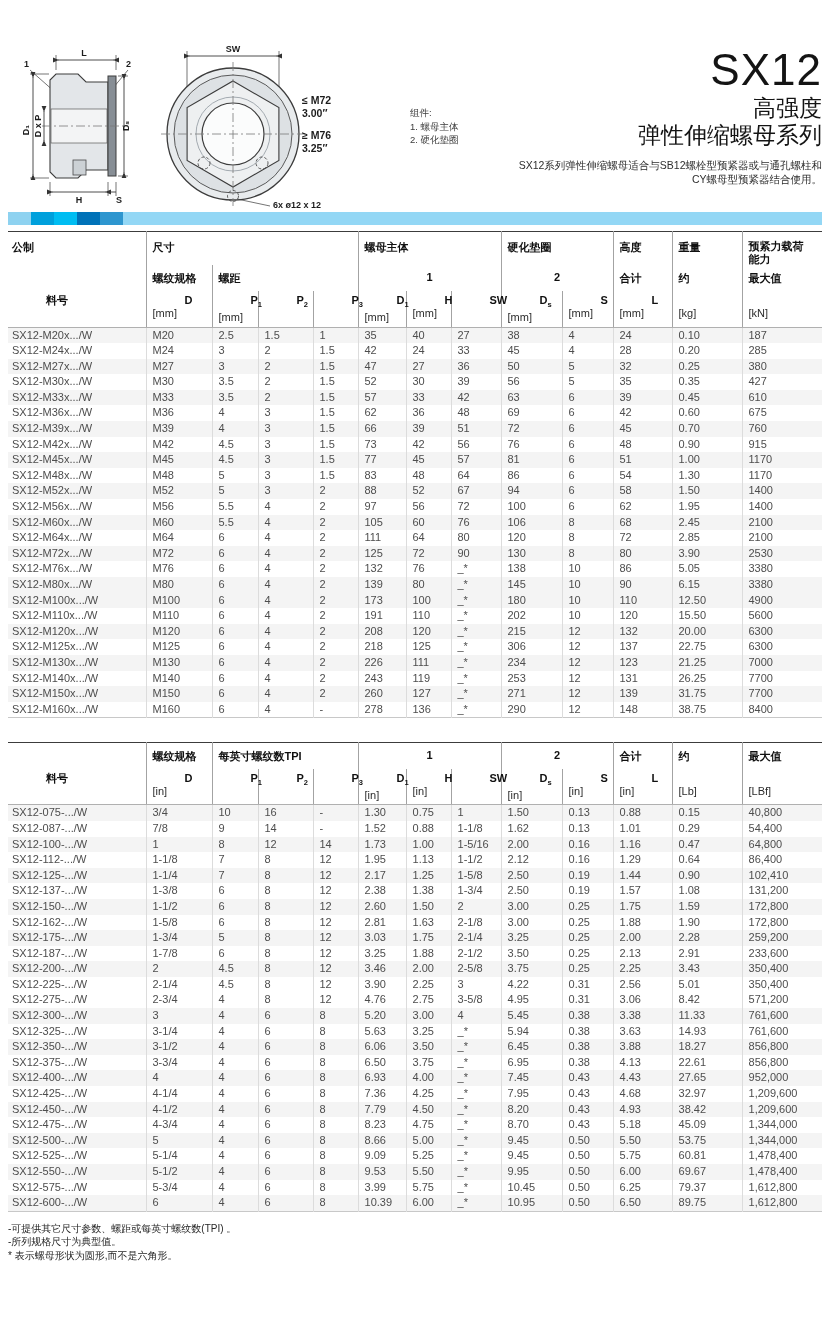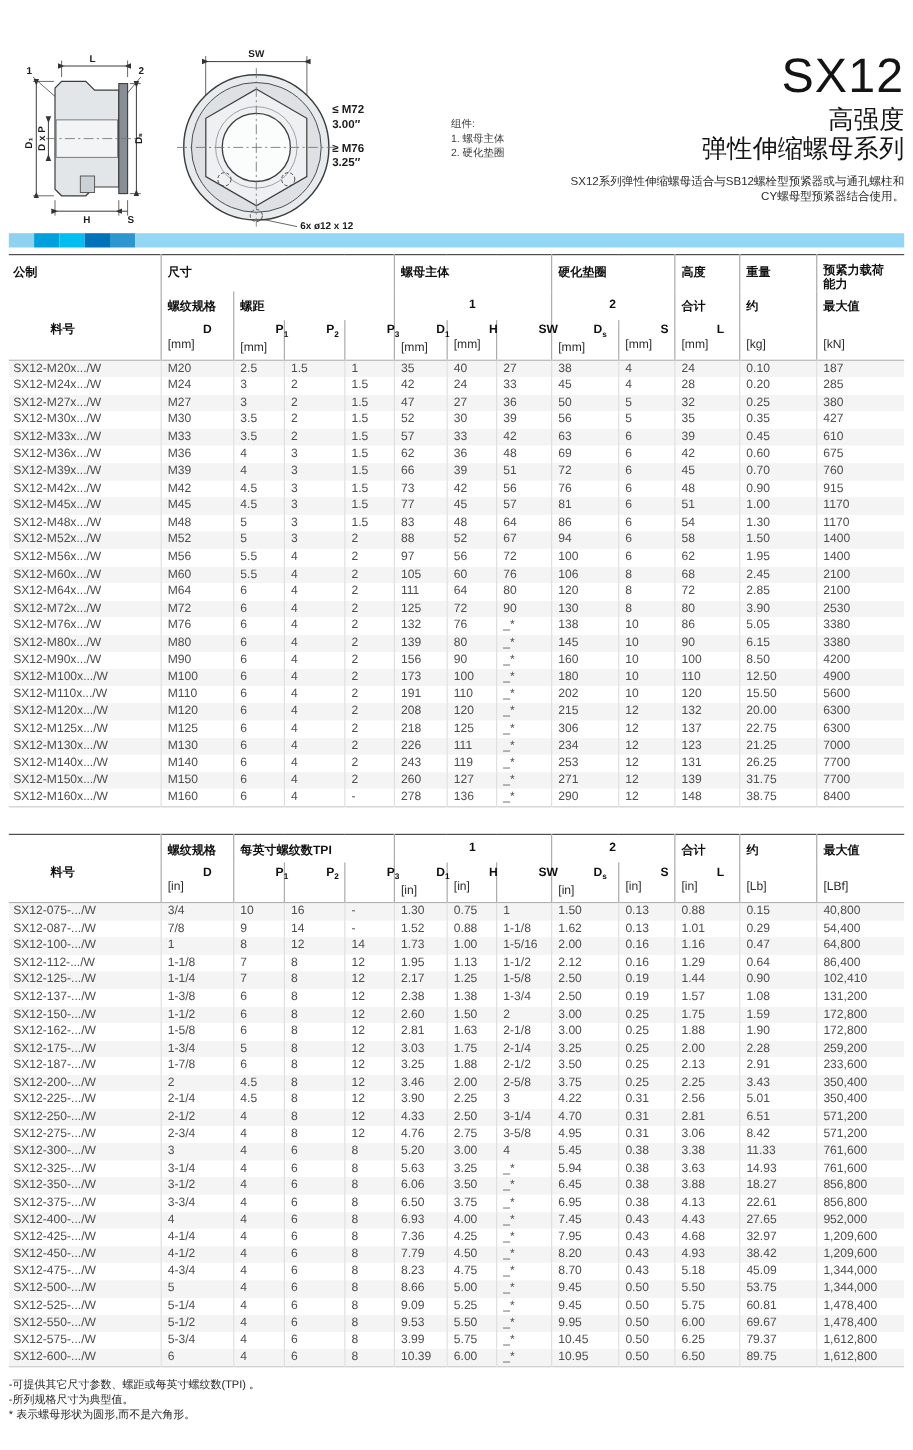--- a/index.html
+++ b/index.html
@@ -532,35 +532,20 @@
           <td>2</td>
           <td>139</td>
           <td>80</td>
           <td>_*</td>
           <td>145</td>
           <td>10</td>
           <td>90</td>
           <td>6.15</td>
           <td>3380</td>
         </tr>
-        <tr>
-          <td>SX12-M90x.../W</td>
-          <td>M90</td>
-          <td>6</td>
-          <td>4</td>
-          <td>2</td>
-          <td>156</td>
-          <td>90</td>
-          <td>_*</td>
-          <td>160</td>
-          <td>10</td>
-          <td>100</td>
-          <td>8.50</td>
-          <td>4200</td>
-        </tr>
         <tr class="alt">
           <td>SX12-M100x.../W</td>
           <td>M100</td>
           <td>6</td>
           <td>4</td>
           <td>2</td>
           <td>173</td>
           <td>100</td>
           <td>_*</td>
           <td>180</td>
@@ -933,35 +918,20 @@
           <td>12</td>
           <td>3.90</td>
           <td>2.25</td>
           <td>3</td>
           <td>4.22</td>
           <td>0.31</td>
           <td>2.56</td>
           <td>5.01</td>
           <td>350,400</td>
         </tr>
-        <tr class="alt">
-          <td>SX12-250-.../W</td>
-          <td>2-1/2</td>
-          <td>4</td>
-          <td>8</td>
-          <td>12</td>
-          <td>4.33</td>
-          <td>2.50</td>
-          <td>3-1/4</td>
-          <td>4.70</td>
-          <td>0.31</td>
-          <td>2.81</td>
-          <td>6.51</td>
-          <td>571,200</td>
-        </tr>
         <tr>
           <td>SX12-275-.../W</td>
           <td>2-3/4</td>
           <td>4</td>
           <td>8</td>
           <td>12</td>
           <td>4.76</td>
           <td>2.75</td>
           <td>3-5/8</td>
           <td>4.95</td>

